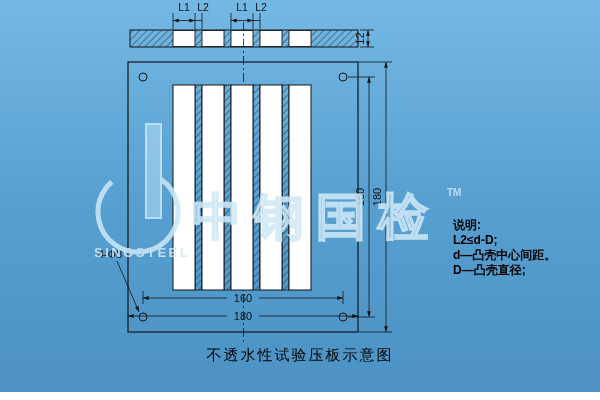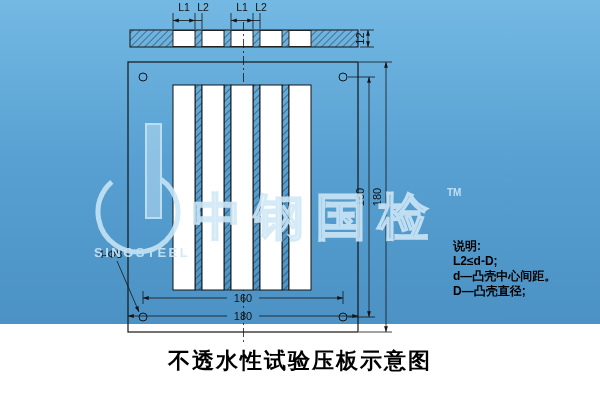--- a/index.html
+++ b/index.html
@@ -1,24 +1,24 @@
 <!DOCTYPE html>
 <html><head>
 <meta charset="utf-8">
 <style>
   html,body{margin:0;padding:0;}
   body{width:600px;height:400px;overflow:hidden;font-family:"Liberation Sans",sans-serif;}
-  .canvas{position:relative;width:600px;height:324px;
+  .canvas{position:relative;width:600px;height:392px;
     background:linear-gradient(180deg,#74b9e4 0%,#57a0d1 50%,#4c92c4 100%);}
   .drawing{position:absolute;left:0;top:0;}
   svg text{font-family:"Liberation Sans",sans-serif;}
   .notes{position:absolute;left:453px;top:218px;color:#000;font-size:12px;
-    line-height:15px;font-weight:600;margin-top:21px;}
+    line-height:15px;font-weight:600;}
   .title{position:absolute;left:0;right:0;top:346px;text-align:center;color:#000;
-    font-size:22px;font-weight:bold;letter-spacing:2px;}
+    font-size:15px;font-weight:normal;letter-spacing:2px;}
 </style>
 </head>
 <body>
 
 <div class="canvas">
 
   <svg class="drawing" width="600" height="400" viewBox="0 0 600 400">
     <defs>
       <pattern id="hatch" patternUnits="userSpaceOnUse" width="5" height="5" patternTransform="rotate(45)">
         <line x1="0" y1="0" x2="0" y2="5" stroke="#1c2a33" stroke-width="1"></line>

